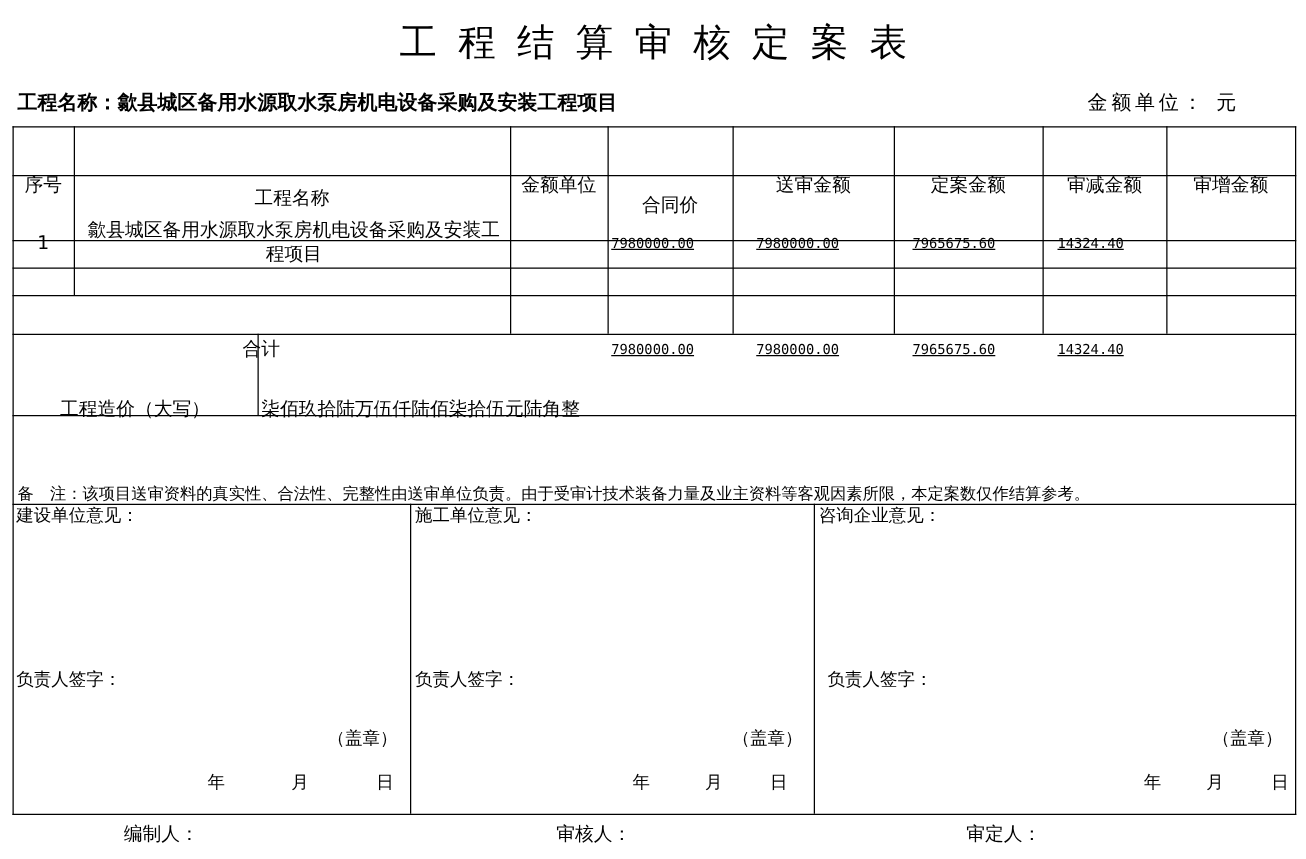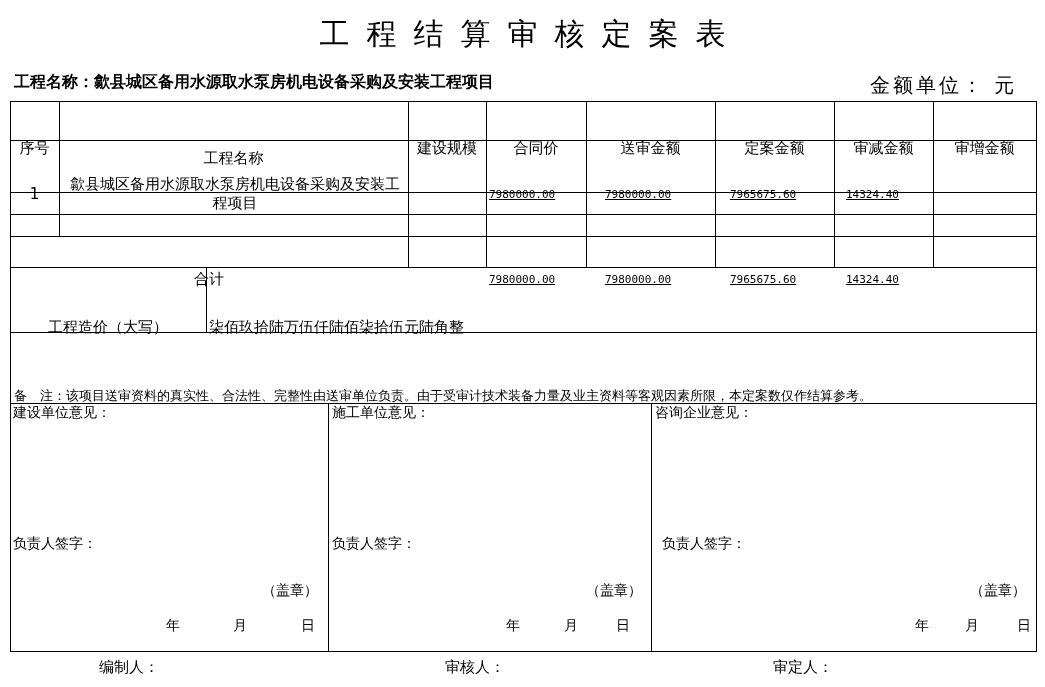--- a/index.html
+++ b/index.html
@@ -2,21 +2,21 @@
 <html><head>
   <meta charset="utf-8">
   <style>
     html, body { margin:0; padding:0; background:#ffffff; }
     body { width:1045px; height:687px; position:relative; overflow:hidden;
            font-family:"DejaVu Sans", "Liberation Sans", sans-serif; color:#000; }
     .abs { position:absolute; }
     .title { left:0; width:1045px; top:14px; text-align:center; font-family:"DejaVu Serif", "Liberation Serif", serif;
              font-size:30px; letter-spacing:17px; font-weight:normal; padding-left:17px; box-sizing:border-box; }
     .proj-label { left:14px; top:72px; font-family:"DejaVu Serif", "Liberation Serif", serif; font-size:16px; font-weight:bold; }
-    .unit { left:870px; top:72px; font-family:"DejaVu Serif", "Liberation Serif", serif; font-size:20px; letter-spacing:3px; }
+    .unit { left:870px; top:72px; font-family:"DejaVu Serif", "Liberation Serif", serif; font-size:16px; letter-spacing:3px; }
     .hline { position:absolute; height:0; border-top:1.6px solid #000; }
     .vline { position:absolute; width:0; border-left:1.6px solid #000; }
     .cell { position:absolute; display:flex; align-items:center; justify-content:center; font-size:15px; text-align:center; line-height:19px; box-sizing:border-box;margin-top:28px; }
     .num { font-family:"DejaVu Sans Mono", "Liberation Mono", monospace; font-size:11px; justify-content:flex-start; padding-left:4px;text-decoration:underline; }
     .left { justify-content:flex-start; text-align:center; padding-left:4px; }
     .note { font-size:13px; }
     .txt { position:absolute; font-size:14px; white-space:nowrap; }
     .footer { position:absolute; font-size:15px; top:658px; white-space:nowrap; }
   </style>
 </head>
@@ -51,22 +51,22 @@
 
   <div class="vline" style="left:206px;top:267px;height:65px;"></div>
 
   <div class="vline" style="left:328px;top:403px;height:248px;"></div>
   <div class="vline" style="left:651px;top:403px;height:248px;"></div>
 </div>
 
 <div>
   <div class="cell" style="left:10px;top:101px;width:49px;height:39px;">序号</div>
   <div class="cell" style="left:59px;top:111px;width:349px;height:39px;">工程名称</div>
-  <div class="cell" style="left:408px;top:101px;width:78px;height:39px;">建设规模</div>
-  <div class="cell" style="left:486px;top:101px;width:100px;height:39px;">合同价</div>
+  <div class="cell" style="left:408px;top:101px;width:78px;height:39px;">金额单位</div>
+  <div class="cell" style="left:486px;top:117px;width:100px;height:39px;">合同价</div>
   <div class="cell" style="left:586px;top:101px;width:129px;height:39px;">送审金额</div>
   <div class="cell" style="left:715px;top:101px;width:119px;height:39px;">定案金额</div>
   <div class="cell" style="left:834px;top:101px;width:99px;height:39px;">审减金额</div>
   <div class="cell" style="left:933px;top:101px;width:103px;height:39px;">审增金额</div>
 </div>
 
 <div>
   <div class="cell" style="left:10px;top:140px;width:49px;height:52px;">1</div>
   <div class="cell" style="left:62px;top:140px;width:346px;height:52px;padding:0 2px;">歙县城区备用水源取水泵房机电设备采购及安装工程项目</div>
   <div class="cell" style="left:408px;top:140px;width:78px;height:52px;"></div>

